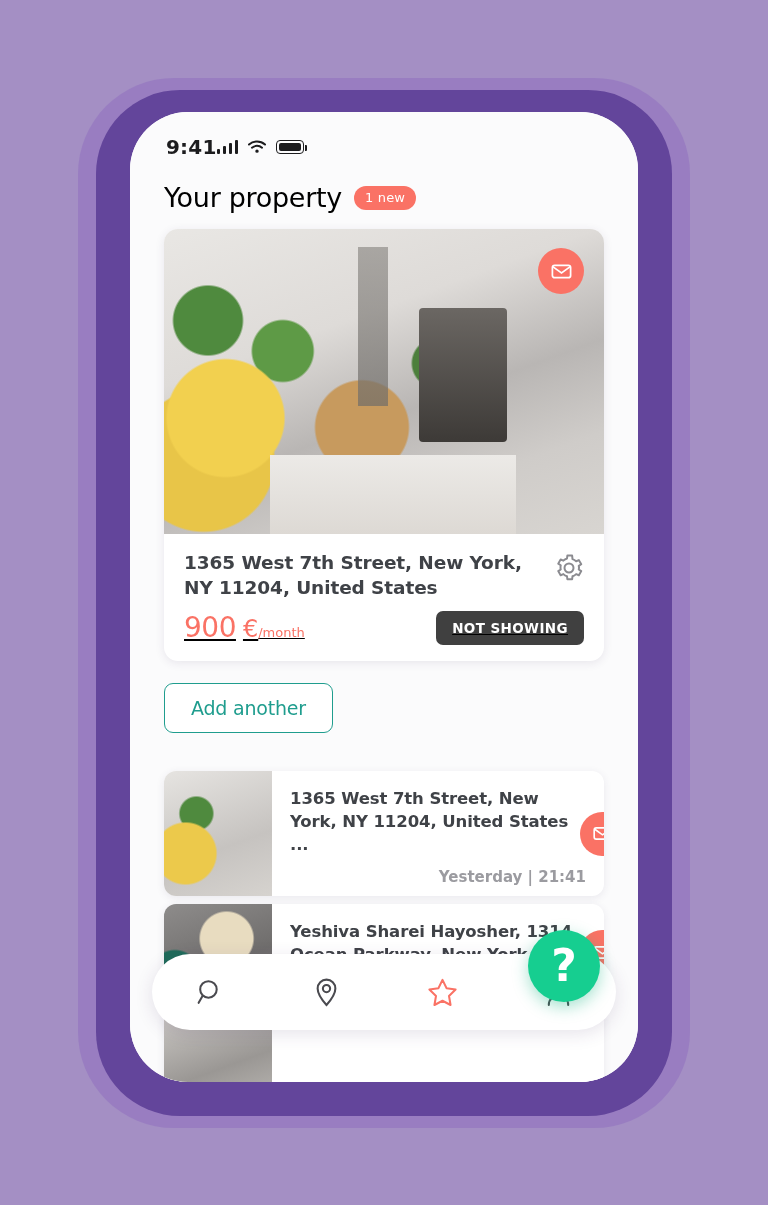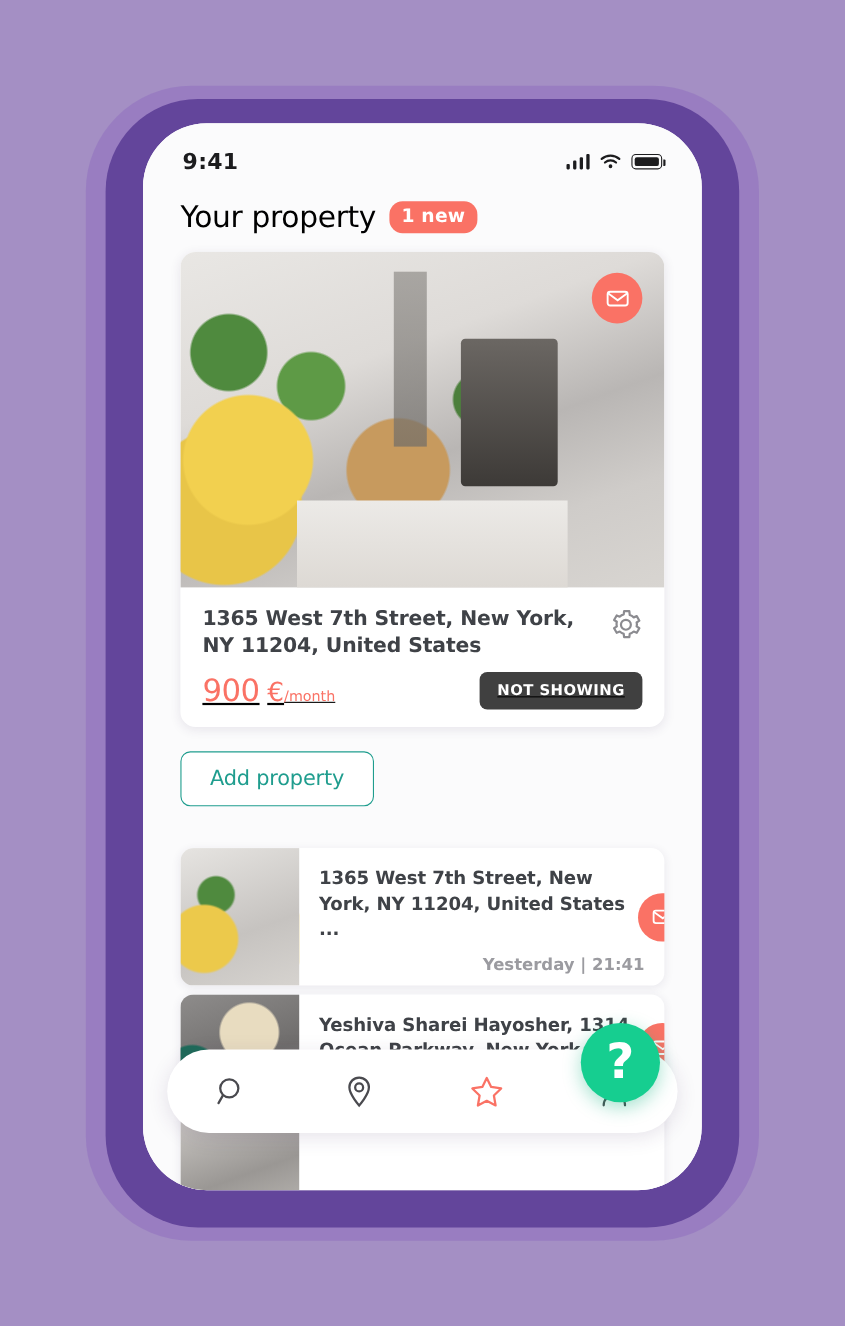--- a/index.html
+++ b/index.html
@@ -41,21 +41,20 @@
   .screen {
     position: absolute; inset: 0;
     background: #fbfbfc;
     overflow: hidden;
   }
 
   
   .statusbar {
     height: 56px;
     display: flex; align-items: center;
-    justify-content: space-between;
     padding: 14px 36px 0 36px;
   }
   .clock {
     font-size: 20px; font-weight: 600; color: #1c1c1e;
     letter-spacing: .2px;
   }
   .status-icons { display: flex; align-items: center; gap: 8px; }
   .bars { display: flex; align-items: flex-end; gap: 2.5px; height: 14px; }
   .bars i { display: block; width: 3.5px; background: #1c1c1e; border-radius: 1px; }
   .bars i:nth-child(1) { height: 5px; }
@@ -77,21 +76,21 @@
   .section-head {
     display: flex; align-items: center; gap: 12px;
     padding: 14px 34px 0 34px;
   }
   .section-title {
     font-size: 27px; color: #000000; font-weight: 400;
     letter-spacing: -.3px;
   }
   .badge {
     background: #fa7265; color: #fff;
-    font-size: 17px; font-weight: 700;
+    font-size: 13px; font-weight: 400;
     padding: 4px 11px 5px; border-radius: 12px;
     letter-spacing: .2px;
   }
 
   
   .card {
     margin: 16px 34px 0 34px;
     background: #fff;
     border-radius: 14px;
     box-shadow: 0 2px 10px rgba(60,40,90,.10);
@@ -297,21 +296,21 @@
           <div class="price">
             <span class="amount">900</span>
             <span class="cur">€</span>
             <span class="per">/month</span>
           </div>
           <div class="status-pill">NOT SHOWING</div>
         </div>
       </div>
     </div>
 
-    <div class="add-btn">Add property</div>
+    <div class="add-btn">Add another</div>
 
     
     <div class="messages">
 
       <div class="msg-list">
         <div class="msg">
           <div class="thumb t1"></div>
           <div class="msg-body">
             <div class="msg-addr">1365 West 7th Street, New  York, NY 11204, United States ...</div>
             <div class="msg-time">Yesterday | 21:41</div>

